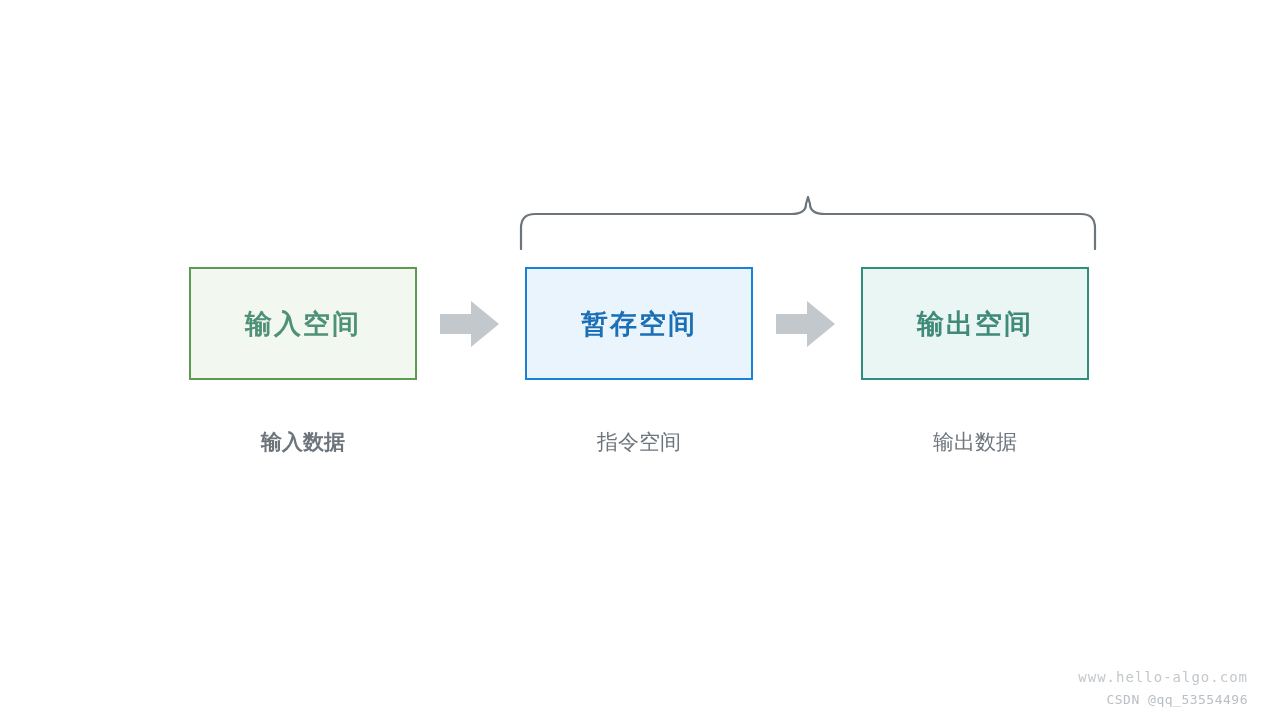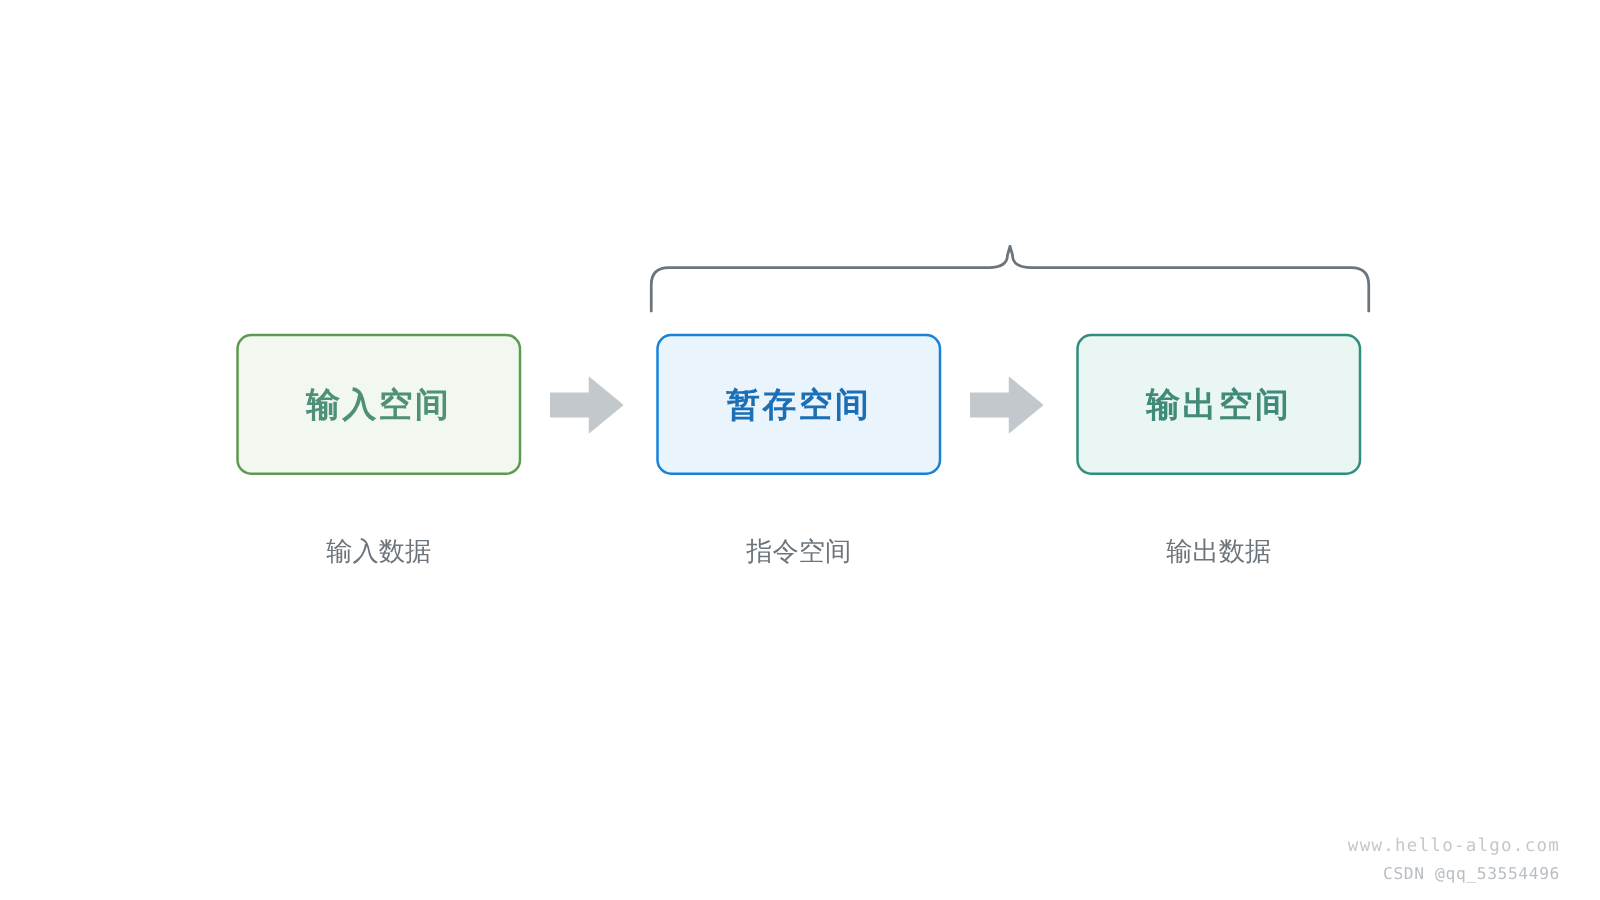--- a/index.html
+++ b/index.html
@@ -48,21 +48,21 @@
     width: 578px;
     height: 54px;
   }
 
   
   .box {
     position: absolute;
     top: 267px;
     width: 228px;
     height: 113px;
-    border-radius: 12px;
+    border-radius: 0;
     box-sizing: border-box;
     display: flex;
     align-items: center;
     justify-content: center;
     font-size: 27px;
     font-weight: bold;
     letter-spacing: 2px;
   }
   .box-input {
     left: 189px;
@@ -95,21 +95,21 @@
 
   
   .label-col {
     position: absolute;
     width: 280px;
     text-align: center;
     font-size: 21px;
     color: #6d757c;
     line-height: 47px;
   }
-  .label-col-input  { left: 163px; top: 418px; }
+  .label-col-input  { left: 163px; top: 418px; font-weight: bold; }
   .label-col-temp   { left: 499px; top: 418px; }
   .label-col-output { left: 835px; top: 418px; }
 
   
   .watermark-site {
     position: absolute;
     right: 32px;
     top: 669px;
     font-size: 14px;
     color: #c3c8cc;

